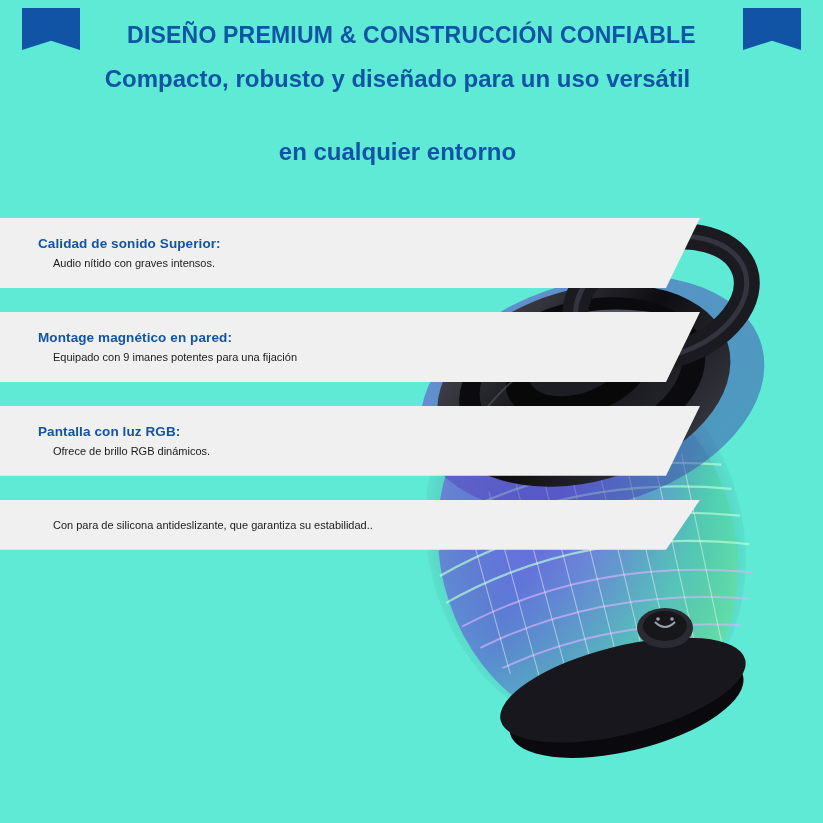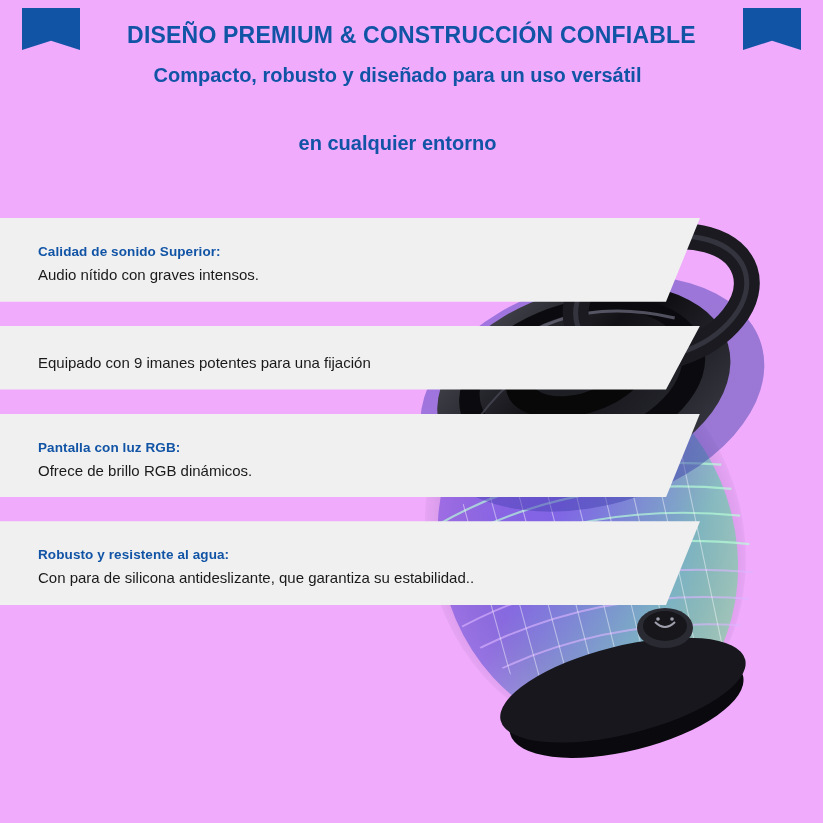--- a/index.html
+++ b/index.html
@@ -13,21 +13,21 @@
     font-family: "Liberation Sans", sans-serif;
     overflow: hidden;
     position: relative;
   }
 
   .page {
     position: relative;
     width: 823px;
     height: 823px;
     overflow: hidden;
-    background: #f0abfc;
+    background: #5eead4;
   }
 
   
   .header {
     position: absolute;
     top: 0;
     left: 0;
     width: 823px;
     height: 160px;
     text-align: center;
@@ -55,21 +55,21 @@
     font-size: 23px;
     font-weight: bold;
     color: #1154a6;
     letter-spacing: 0.2px;
   }
   .header-sub {
     position: absolute;
     top: 62px;
     left: 0;
     width: 795px;
-    font-size: 20px;
+    font-size: 24px;
     font-weight: bold;
     color: #1154a6;
     line-height: 1.38;
   }
   .header-sub .l2 {
     display: block;
     margin-top: 40px;
   }
 
   
@@ -89,35 +89,36 @@
     top: 218px;
     left: 0;
     width: 823px;
     z-index: 2;
   }
   .stripe {
     position: relative;
     width: 700px;
     margin-bottom: 24px;
     background: #f0f0f0;
-    padding: 26px 0 16px 38px;
+    padding: 18px 0 16px 38px;
     box-sizing: border-box;
     clip-path: polygon(0 0, 100% 0, calc(100% - 34px) 100%, 0 100%);
   }
   .stripe-title {
     font-size: 13.5px;
     font-weight: bold;
     color: #1154a6;
     margin-bottom: 5px;
     letter-spacing: 0.1px;
   }
   .stripe-line {
-    font-size: 15px;
+    font-size: 11px;
     color: #1a1a1a;
     line-height: 1.45;
+    margin-left: 15px;
   }
   .stripe .narrow {
     max-width: 430px;
   }
 </style>
 </head>
 <body>
 
 <div class="page">
 
@@ -225,27 +226,27 @@
   </div>
 
   <div class="features">
 
     <div class="stripe">
       <div class="stripe-title">Calidad de sonido Superior:</div>
       <div class="stripe-line">Audio nítido con graves intensos.</div>
     </div>
 
     <div class="stripe">
+      <div class="stripe-title">Montage magnético en pared:</div>
       <div class="stripe-line narrow">Equipado con 9 imanes potentes para una fijación</div>
     </div>
 
     <div class="stripe">
       <div class="stripe-title">Pantalla con luz RGB:</div>
       <div class="stripe-line">Ofrece de brillo RGB dinámicos.</div>
     </div>
 
     <div class="stripe">
-      <div class="stripe-title">Robusto y resistente al agua:</div>
       <div class="stripe-line">Con para de silicona antideslizante, que garantiza su estabilidad..</div>
     </div>
 
   </div>
 </div>
 
 </body></html>

